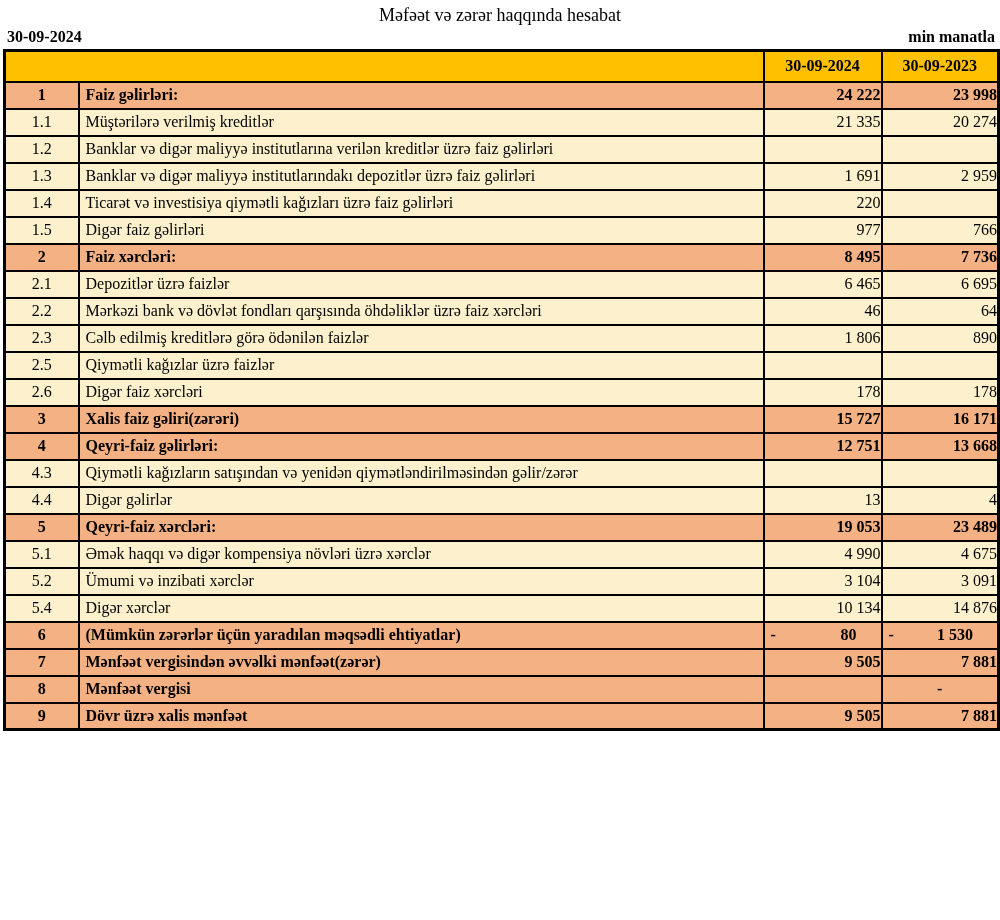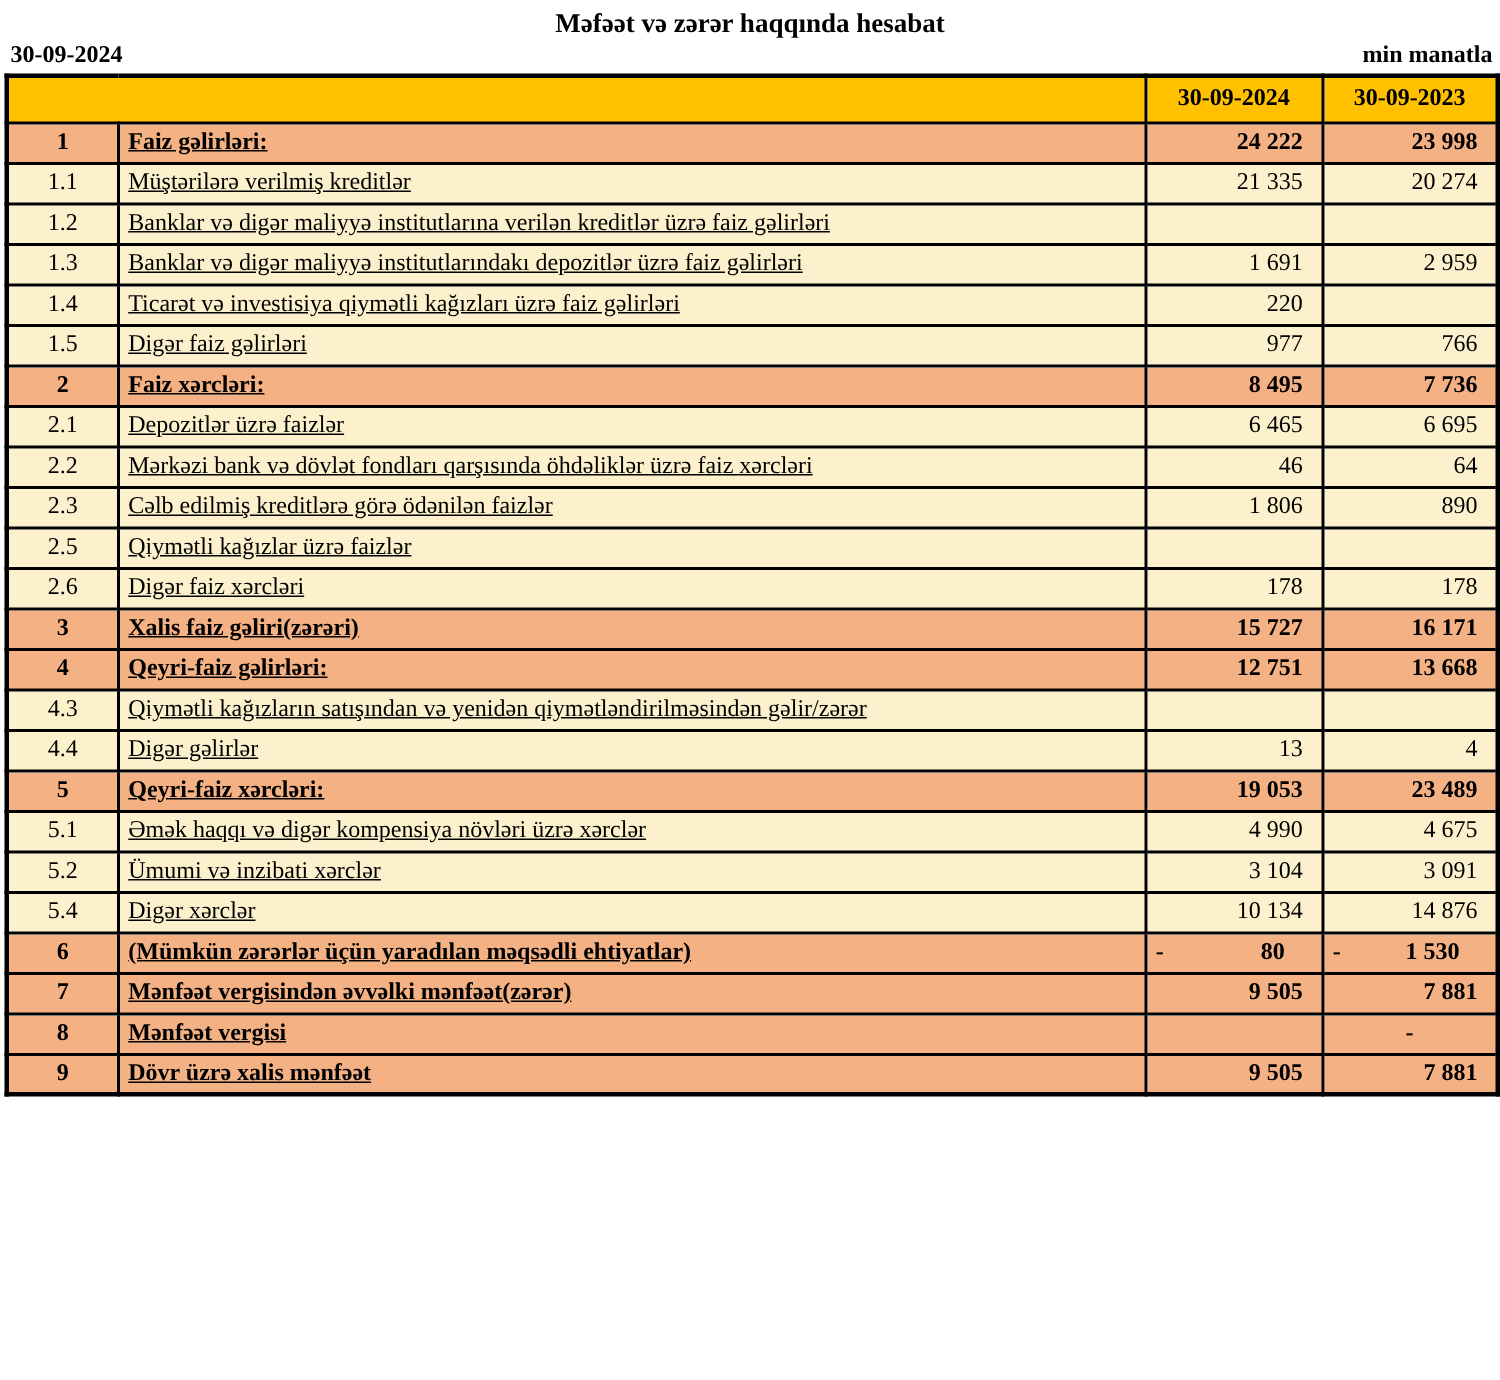--- a/index.html
+++ b/index.html
@@ -16,21 +16,21 @@
     width:1000px;height:920px;overflow:hidden;
     background:var(--page-bg);
     color:var(--text);
     font-family:"Liberation Serif", serif;
   }
   .page{width:1000px;height:920px;}
   .report-title{
     margin:4px 0 1px 0;
     text-align:center;
     font-size:18px;
-    font-weight:bold;
+    font-weight:normal;
     line-height:22px;
   }
   .subheader{
     display:flex;
     justify-content:space-between;
     align-items:flex-end;
     font-size:16px;
     font-weight:bold;
     padding:0 5px 2px 7px;
     line-height:20px;
@@ -57,22 +57,22 @@
     font-weight:bold;
     text-align:center;
   }
   tbody td{height:27px;}
   tr.row-section td{
     background:var(--section-bg);
     font-weight:bold;
   }
   tr.row-normal td{background:var(--row-bg);}
   .cell-num{text-align:center;}
-  .cell-label{text-align:left;padding-left:6px;text-decoration:underline;}
-  .cell-value{text-align:right;padding-right:12px;}
+  .cell-label{text-align:left;padding-left:6px;}
+  .cell-value{text-align:right;padding-right:0;}
   .cell-value.neg{
     padding-left:6px;
     padding-right:24px;
   }
   .cell-value.neg .minus{float:left;}
   .cell-value.dash{
     text-align:center;
     padding-right:0;
   }
 </style>

